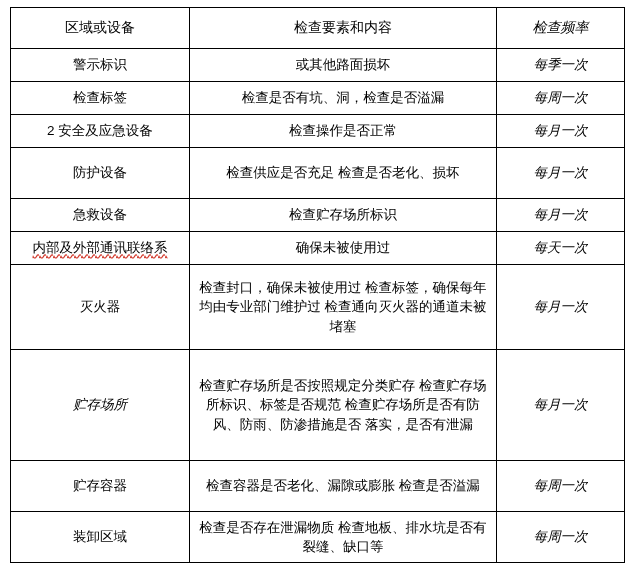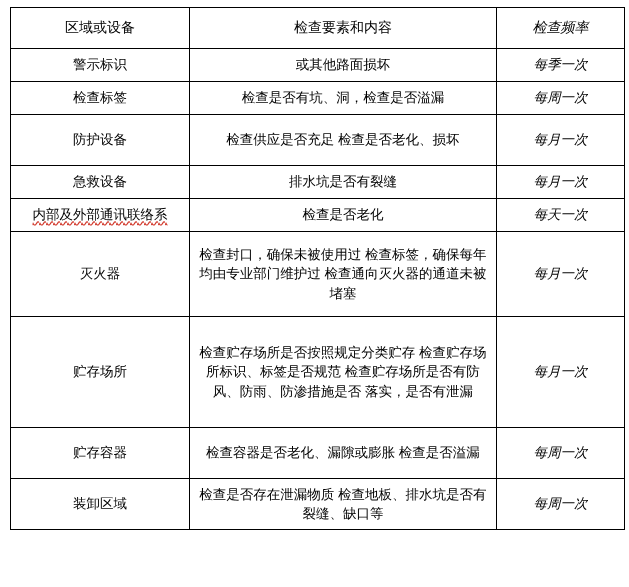--- a/index.html
+++ b/index.html
@@ -74,41 +74,46 @@
           <td class="col-area" style="height: 26px; text-align: center;">警示标识</td>
           <td class="col-content ">或其他路面损坏</td>
           <td class="col-freq">每季一次</td>
         </tr>
         <tr>
           <td class="col-area" style="height: 26px;">检查标签</td>
           <td class="col-content ">检查是否有坑、洞，检查是否溢漏</td>
           <td class="col-freq">每周一次</td>
         </tr>
         <tr>
+          <td class="col-area" style="height: 26px;">2 安全及应急设备</td>
+          <td class="col-content ">检查操作是否正常</td>
+          <td class="col-freq">每月一次</td>
+        </tr>
+        <tr>
           <td class="col-area" style="height: 44px; margin-left: 12px;">防护设备</td>
           <td class="col-content content-left">检查供应是否充足  检查是否老化、损坏</td>
           <td class="col-freq">每月一次</td>
         </tr>
         <tr>
           <td class="col-area" style="height: 26px; margin-top: 20px;">急救设备</td>
-          <td class="col-content ">排水坑是否有裂缝</td>
+          <td class="col-content ">检查贮存场所标识</td>
           <td class="col-freq">每月一次</td>
         </tr>
         <tr>
           <td class="col-area" style="height: 26px;"><span class="wavy">内部及外部通讯联络系</span></td>
-          <td class="col-content ">检查是否老化</td>
+          <td class="col-content ">确保未被使用过</td>
           <td class="col-freq">每天一次</td>
         </tr>
         <tr>
           <td class="col-area" style="height: 78px;">灭火器</td>
           <td class="col-content content-left">检查封口，确保未被使用过  检查标签，确保每年均由专业部门维护过  检查通向灭火器的通道未被堵塞</td>
           <td class="col-freq">每月一次</td>
         </tr>
         <tr>
-          <td class="col-area" style="height: 104px;">贮存场所</td>
+          <td class="col-area" style="height: 104px; font-style: italic;">贮存场所</td>
           <td class="col-content content-left">检查贮存场所是否按照规定分类贮存  检查贮存场所标识、标签是否规范  检查贮存场所是否有防风、防雨、防渗措施是否  落实，是否有泄漏</td>
           <td class="col-freq">每月一次</td>
         </tr>
         <tr>
           <td class="col-area" style="height: 44px; text-align: center;">贮存容器</td>
           <td class="col-content content-left">检查容器是否老化、漏隙或膨胀  检查是否溢漏</td>
           <td class="col-freq">每周一次</td>
         </tr>
         <tr>
           <td class="col-area" style="height: 44px;">装卸区域</td>

